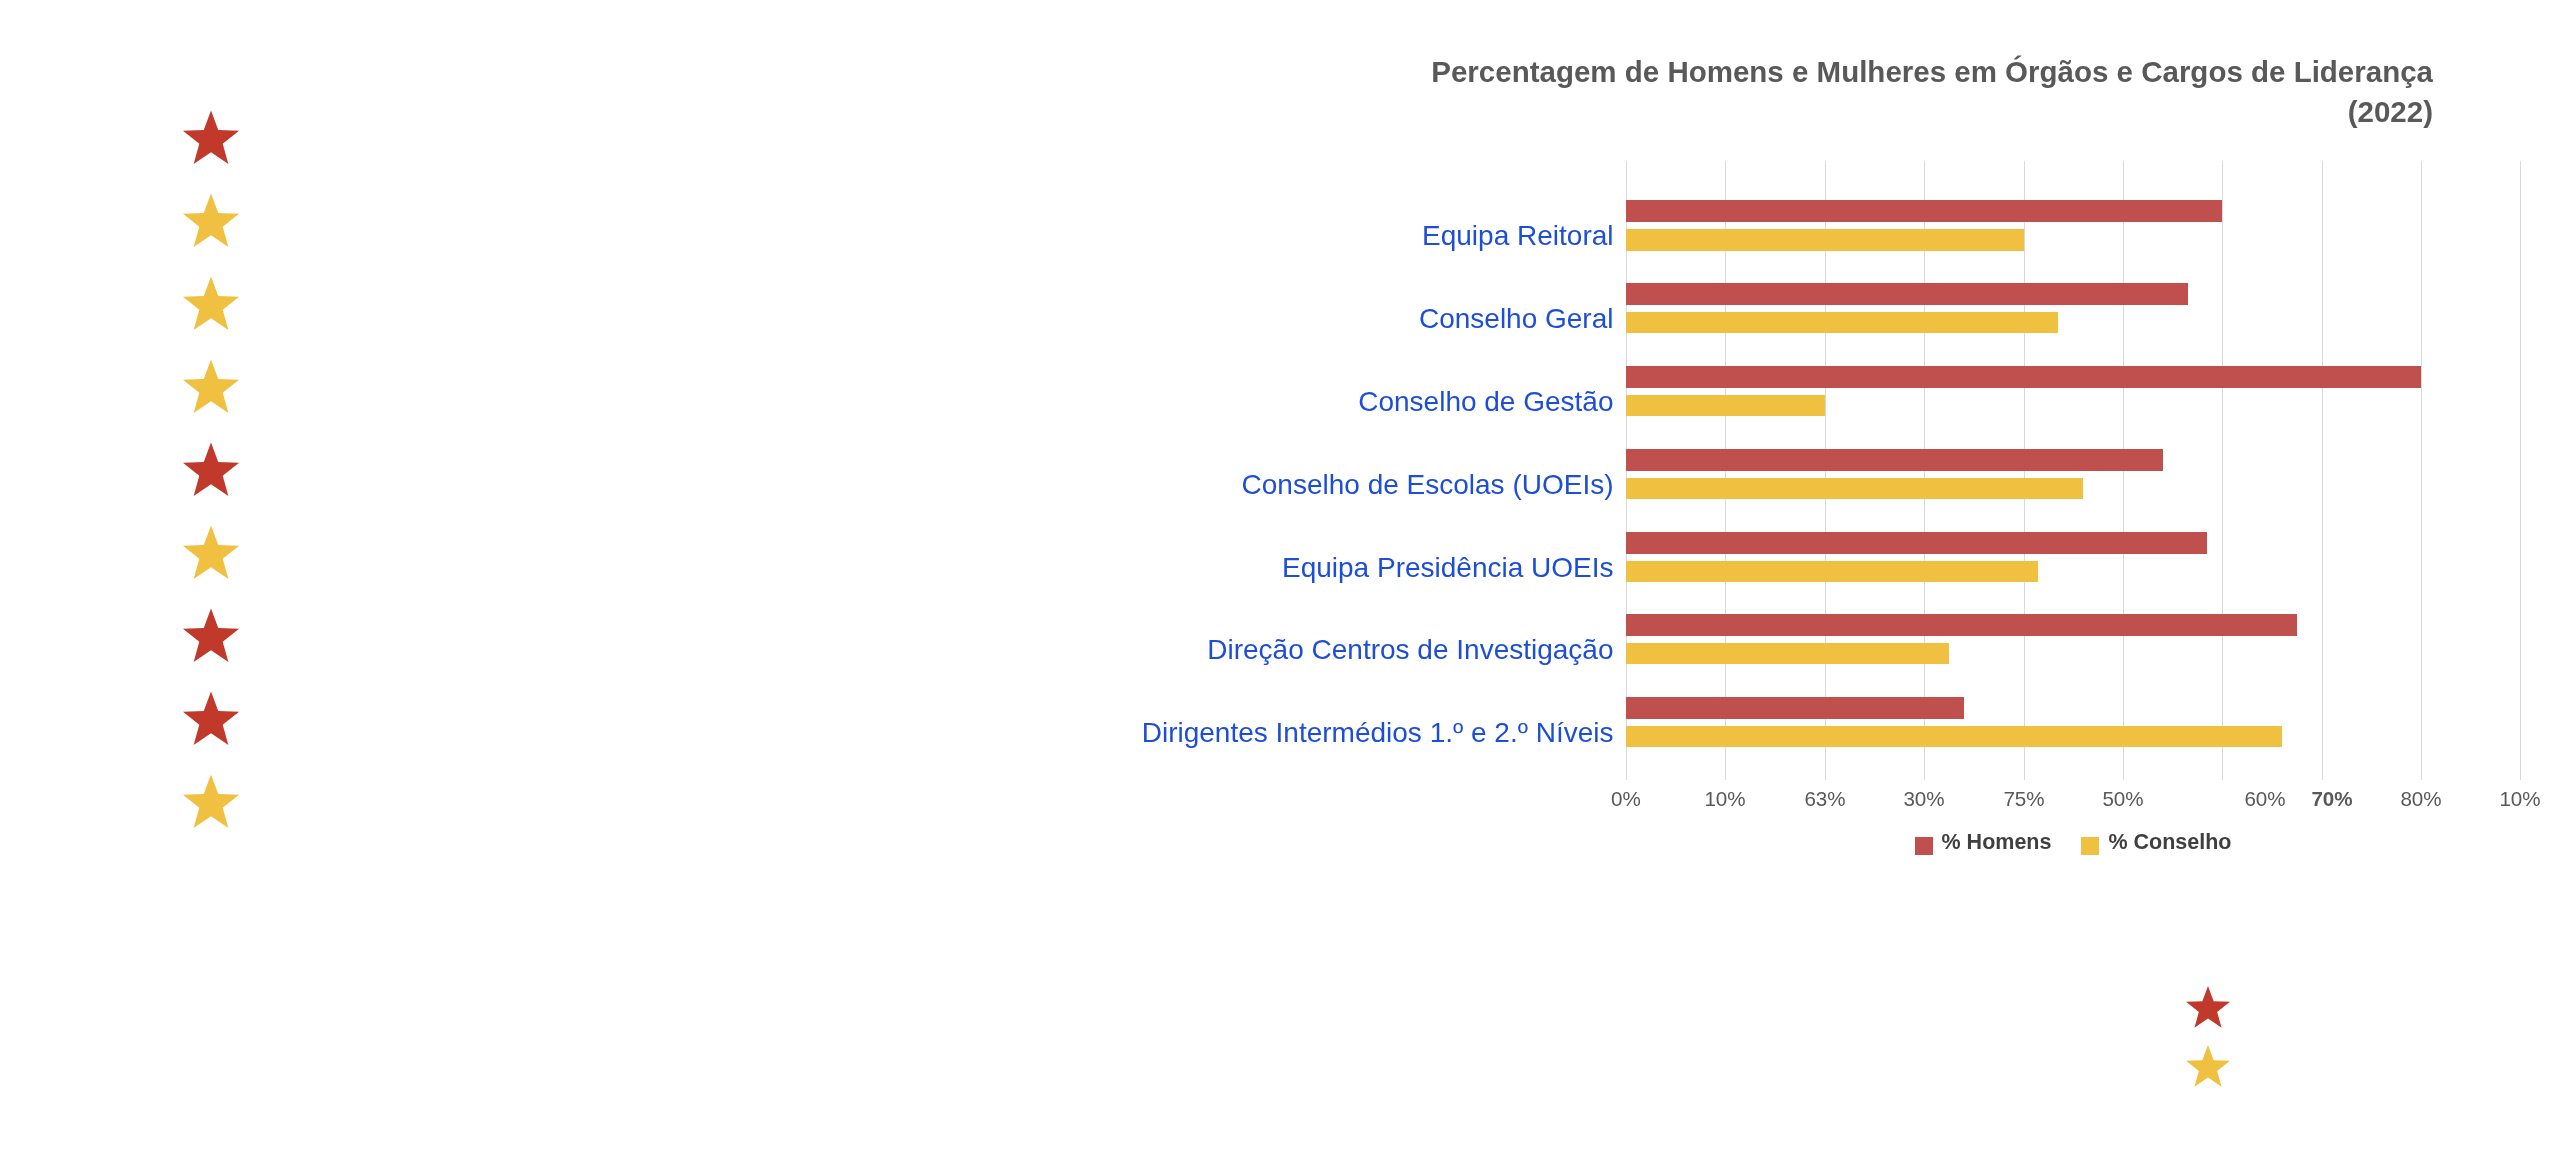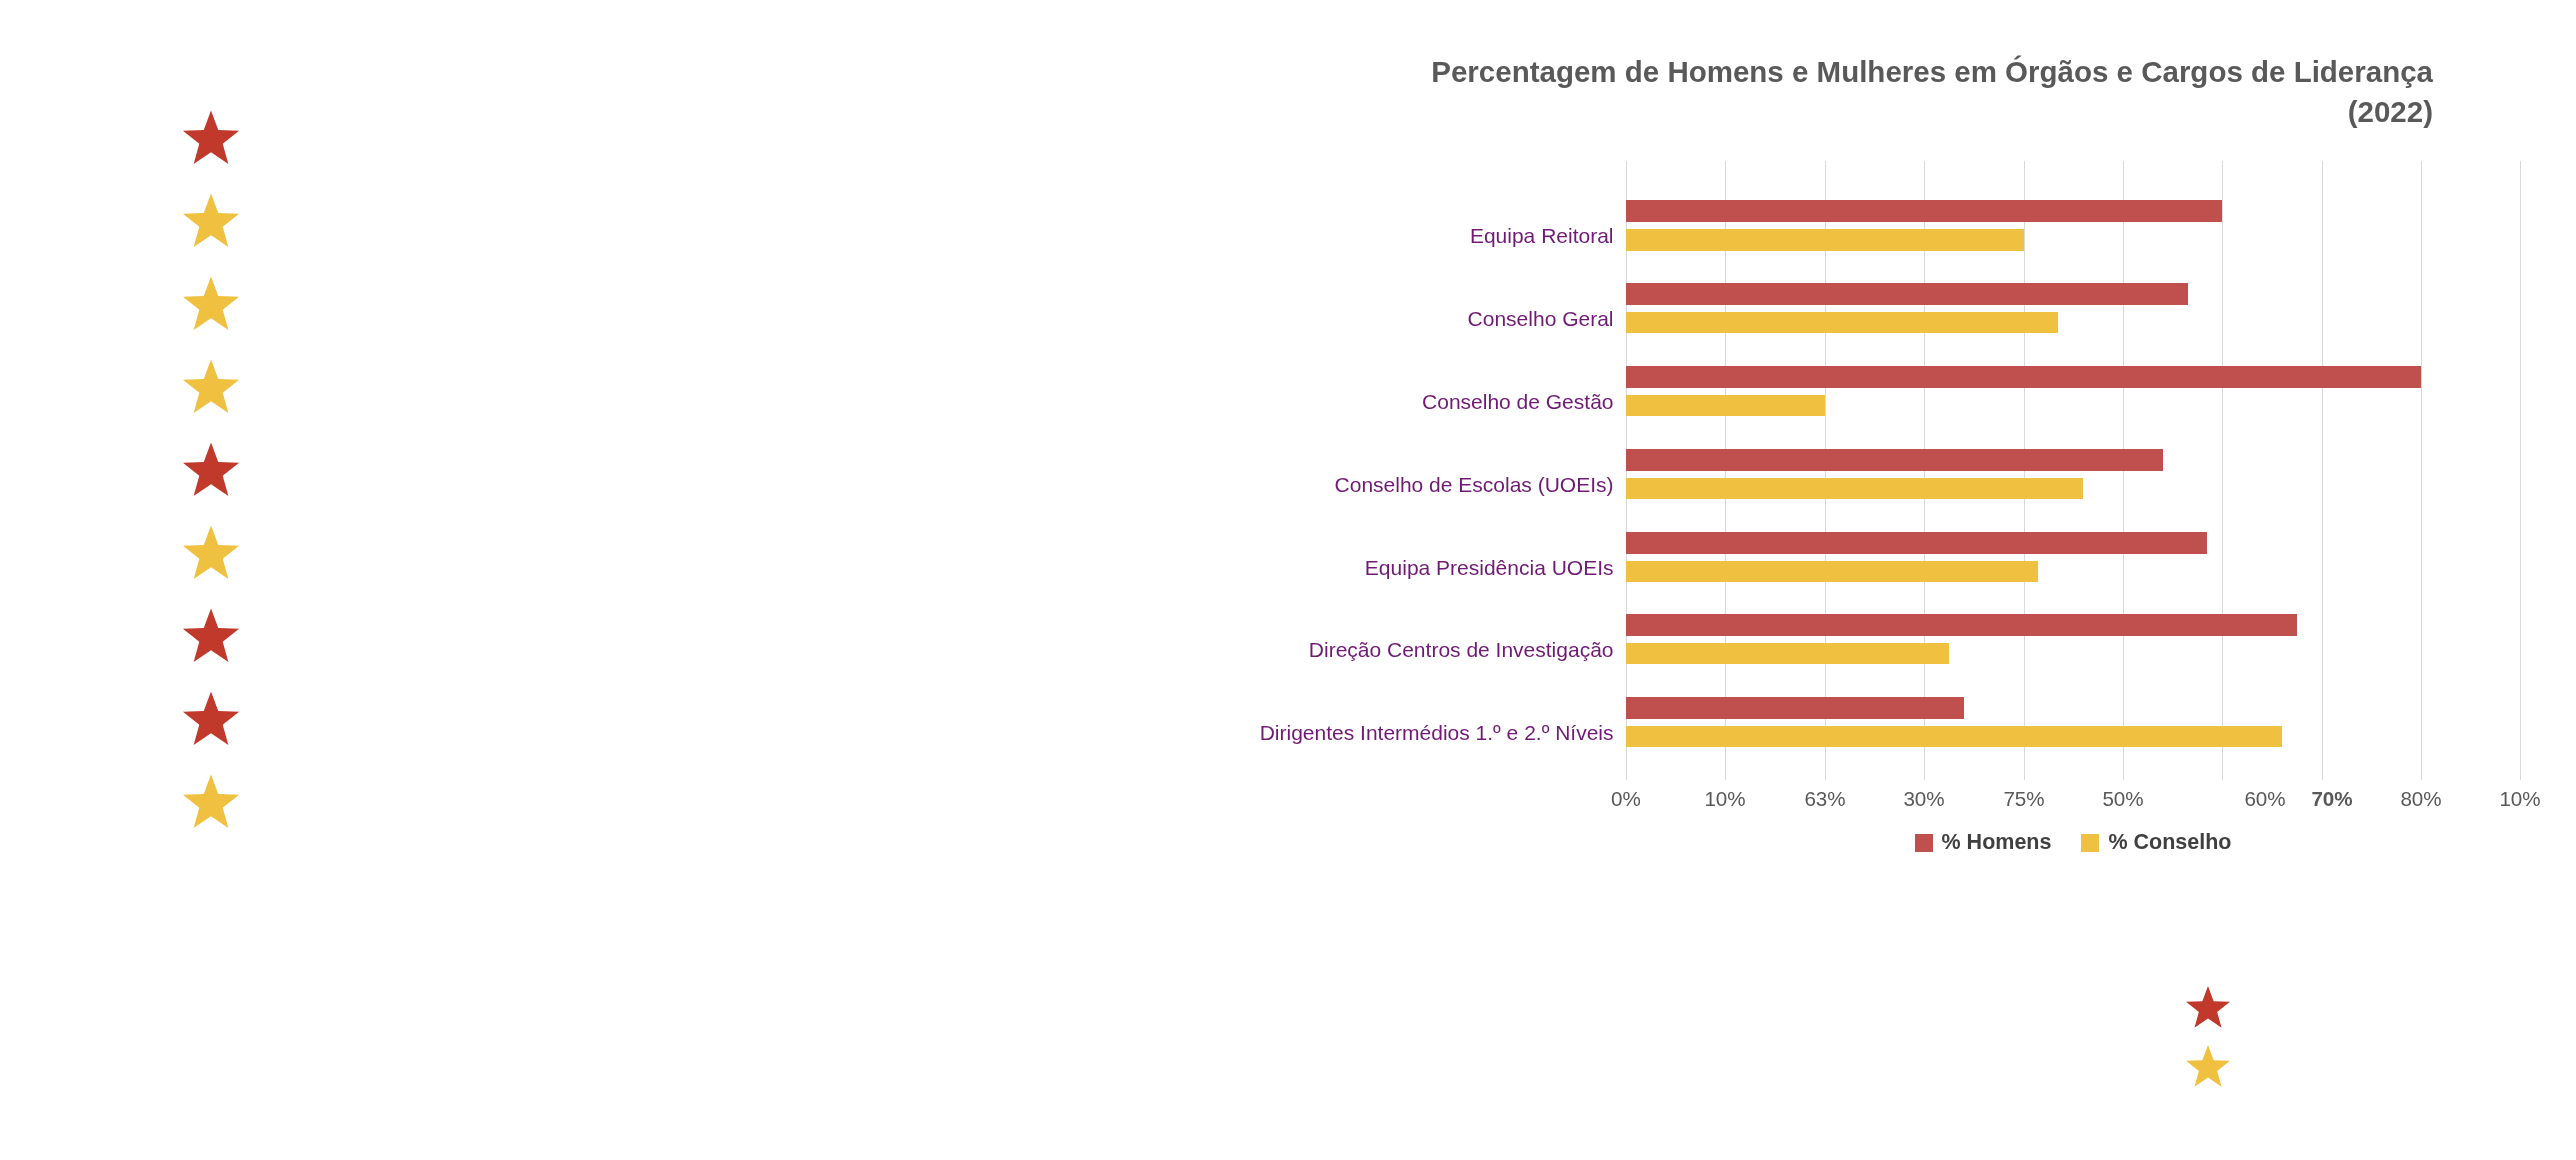--- a/index.html
+++ b/index.html
@@ -73,22 +73,22 @@
     position: absolute;
     left: 0;
     top: 34px;
     width: 642px;
     height: 580px;
   }
   .cat-label {
     position: absolute;
     right: 12.5px;
     text-align: right;
-    font-size: 21px;
-    color: #701a75;
+    font-size: 28px;
+    color: #1d4ed8;
     white-space: nowrap;
     transform: translateY(-50%);
   }
 
   
   #plot {
     position: absolute;
     left: 642px;
     top: 0;
     width: 894px;
@@ -150,21 +150,21 @@
     left: 642px;
     top: 669px;
     width: 894px;
     display: flex;
     justify-content: center;
     align-items: center;
     gap: 30px;
   }
   .legend-item {
     display: flex;
-    align-items: center;
+    align-items: flex-end;
     gap: 9px;
     font-size: 21.5px;
     font-weight: bold;
     color: #404040;
   }
   .legend-swatch {
     width: 18px;
     height: 18px;
     display: block;
   }

